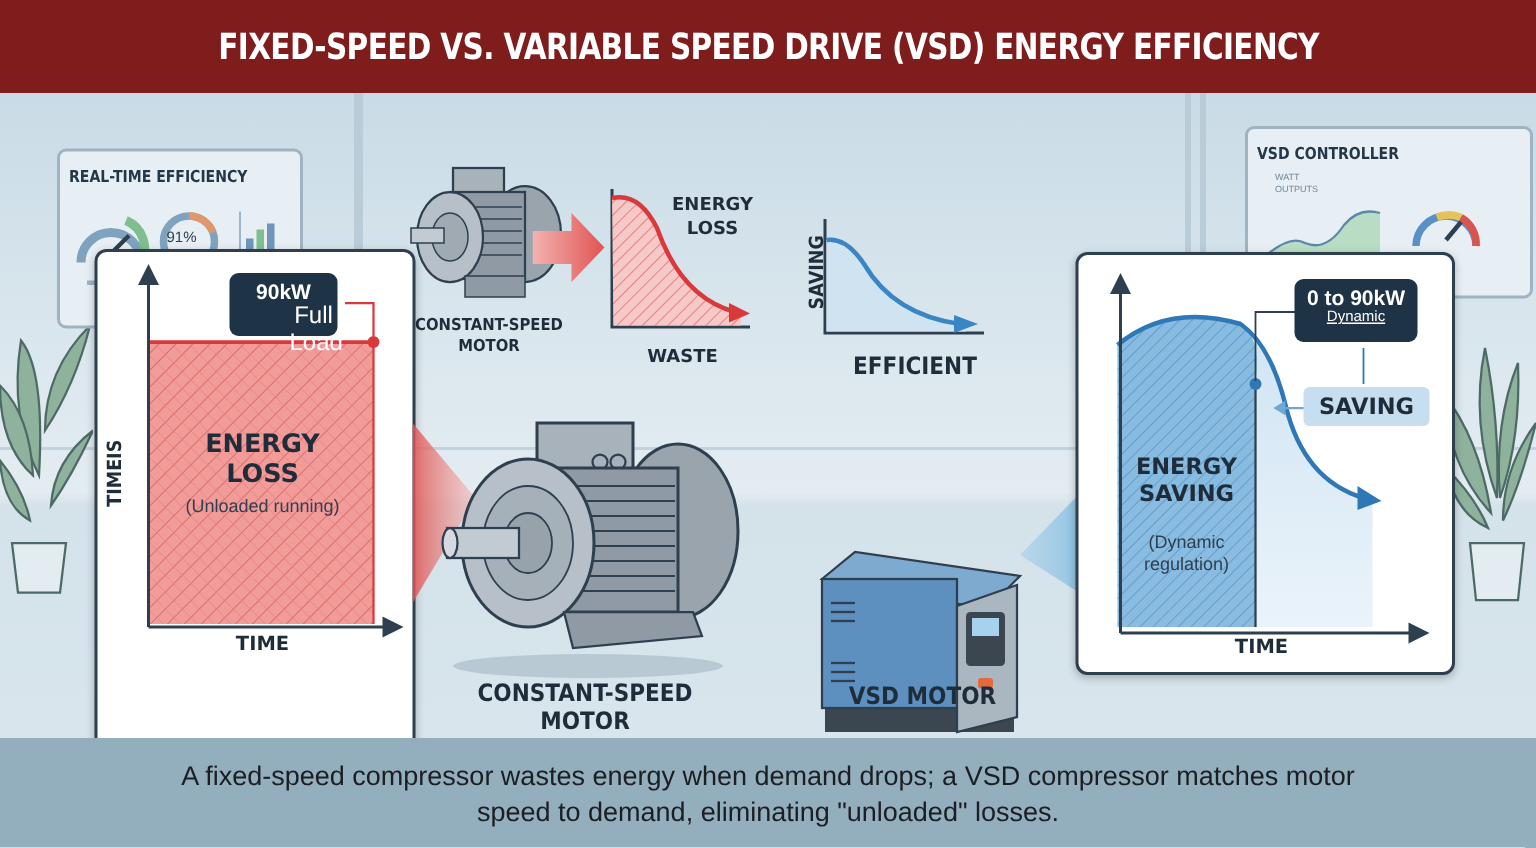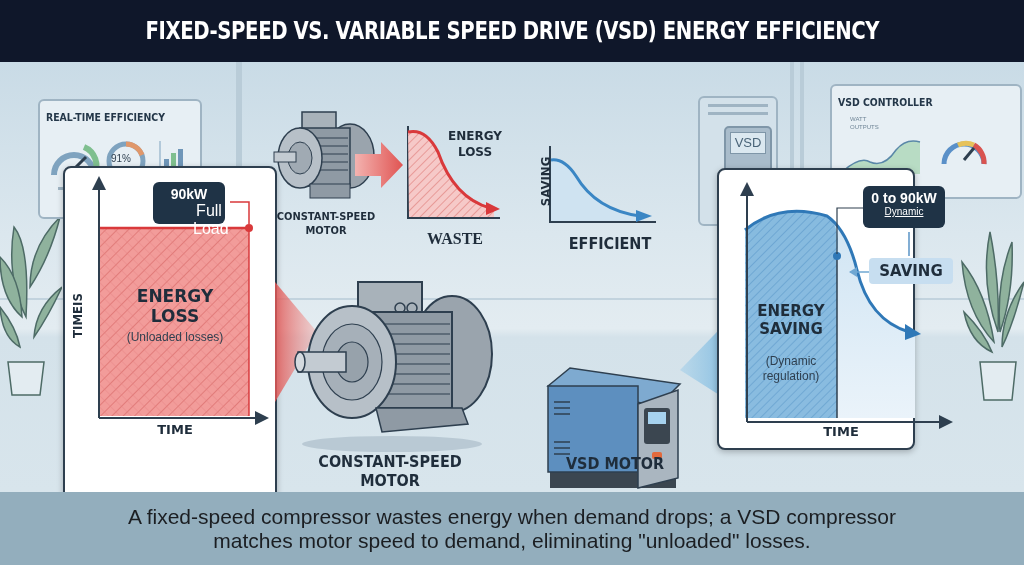--- a/index.html
+++ b/index.html
@@ -1,24 +1,24 @@
 <!DOCTYPE html>
 <html><head>
 <meta charset="utf-8">
 <style>
   * { box-sizing: border-box; margin: 0; padding: 0; }
   html, body { width: 1024px; height: 565px; overflow: hidden; }
   body { font-family: "Liberation Sans", sans-serif; background: #dce8ef; position: relative; }
-  .header { position: absolute; left: 0; top: 0; width: 1024px; height: 62px; background: #0f172a; display: flex; align-items: center; justify-content: center; }
+  .header { position: absolute; left: 0; top: 0; width: 1024px; height: 62px; background: #7f1d1d; display: flex; align-items: center; justify-content: center; }
   .header h1 { color: #fff; font-family: "DejaVu Sans", sans-serif; font-weight: bold; font-size: 24px; letter-spacing: -0.5px; transform: scaleX(0.82); white-space: nowrap; }
   .scene { position: absolute; left: 0; top: 62px; width: 1024px; height: 430px; background: linear-gradient(180deg, #c9dbe6 0%, #dbe7ee 40%, #e3ecf1 62%, #d4e2ea 64%, #d8e5ec 100%); overflow: hidden; }
   .abs { position: absolute; }
   .bold-label { font-family: "DejaVu Sans", sans-serif; font-weight: bold; color: #1f2d3b; text-align: center; transform-origin: center; }
   .footer { position: absolute; left: 0; top: 492px; width: 1024px; height: 73px; background: #93aebd; display: flex; align-items: center; justify-content: center; }
-  .footer p { font-size: 21px; color: #1b1e22; text-align: center; line-height: 24px; width: 820px; }
+  .footer p { font-size: 18px; color: #1b1e22; text-align: center; line-height: 24px; width: 820px; }
   .panel { position: absolute; background: #fff; border: 2px solid #2e3f4f; border-radius: 8px; box-shadow: 0 2px 6px rgba(0,0,0,0.25); }
   .dash { position: absolute; background: #e7eff4; border: 2px solid #9fb4c3; border-radius: 6px; }
   .tag-dark { position:absolute; background:#1f3346; color:#fff; border-radius:6px; text-align:center; }
 </style>
 </head>
 <body>
 
 <div class="header">
   <h1>FIXED-SPEED VS. VARIABLE SPEED DRIVE (VSD) ENERGY EFFICIENCY</h1>
 </div>
@@ -65,27 +65,20 @@
       <line x1="112" y1="10" x2="112" y2="48" stroke="#7fa3bf"></line>
       <line x1="112" y1="48" x2="140" y2="48" stroke="#7fa3bf"></line>
       <rect x="116" y="28" width="5" height="20" fill="#6f96b8"></rect>
       <rect x="123" y="22" width="5" height="26" fill="#7fbf8f"></rect>
       <rect x="130" y="18" width="5" height="30" fill="#6f96b8"></rect>
     </svg>
     <div class="abs" style="left:71px;top:52px;font-size:10px;color:#2e3f4f;">91%</div>
     <div class="abs" style="left:18px;top:86px;width:35px;height:3px;background:#9fb4c3;"></div>
   </div>
 
-  <div class="abs" style="left:698px;top:34px;width:80px;height:130px;background:#d3e1ea;border:2px solid #9fb4c3;border-radius:6px;">
-    <div class="abs" style="left:8px;top:6px;width:60px;height:3px;background:#9fb4c3;"></div>
-    <div class="abs" style="left:8px;top:14px;width:60px;height:3px;background:#9fb4c3;"></div>
-    <div class="abs" style="left:24px;top:28px;width:48px;height:66px;background:#a9bccb;border:2px solid #7f96a8;border-radius:5px;">
-      <div class="abs" style="left:4px;top:4px;width:36px;height:22px;background:#dbe8f0;border:1px solid #7f96a8;font-size:13px;color:#4a6478;text-align:center;line-height:20px;">VSD</div>
-    </div>
-  </div>
 
   <div class="dash" style="left:830px;top:22px;width:192px;height:115px;">
     <div class="bold-label" style="position:absolute;left:6px;top:10px;font-size:11px;text-align:left;color:#243749;transform:scaleX(0.85);transform-origin:left;">VSD CONTROLLER</div>
     <div class="abs" style="left:18px;top:30px;font-size:6px;color:#6f8596;">WATT</div>
     <div class="abs" style="left:18px;top:38px;font-size:6px;color:#6f8596;">OUTPUTS</div>
     <svg class="abs" style="left:8px;top:40px;" width="160" height="50" viewBox="0 0 160 50">
       <path d="M2 46 Q20 30 30 36 Q44 42 56 24 Q66 12 80 16 L80 48 L2 48Z" fill="#b8dcc4"></path>
       <path d="M2 46 Q20 30 30 36 Q44 42 56 24 Q66 12 80 16" fill="none" stroke="#5a88a8" stroke-width="1.5"></path>
       <path d="M104 38 A20 20 0 1 1 144 38" fill="none" stroke="#5a90c8" stroke-width="5"></path>
       <path d="M118 19 A20 20 0 0 1 134 19" fill="none" stroke="#e6c25a" stroke-width="5"></path>
@@ -134,21 +127,21 @@
       </defs>
     <path d="M4 4 L4 96 L96 96" fill="none" stroke="#2e3f4f" stroke-width="2"></path>
     <path d="M4 10 Q22 6 34 30 Q50 76 90 86 L90 95 L5 95Z" fill="url(#hatchR)"></path>
     <path d="M4 10 Q22 6 34 30 Q50 76 86 86" fill="none" stroke="#d9393b" stroke-width="3"></path>
     <path d="M82 80 L96 87 L82 93Z" fill="#d9393b"></path>
   </svg>
   <div class="bold-label abs" style="left:440px;top:66px;width:70px;font-size:12px;line-height:16px;">
     <div>ENERGY</div>
     <div>LOSS</div>
   </div>
-  <div class="bold-label abs" style="left:420px;top:168px;width:70px;font-size:16px;font-family:Liberation Serif, serif;">WASTE</div>
+  <div class="bold-label abs" style="left:420px;top:168px;width:70px;font-size:12px;">WASTE</div>
 
   <svg class="abs" style="left:548px;top:82px;" width="110" height="80" viewBox="0 0 110 80">
     <path d="M2 2 L2 78 L108 78" fill="none" stroke="#2e3f4f" stroke-width="2"></path>
     <path d="M3 16 Q16 14 28 32 Q48 66 96 72 L96 77 L3 77Z" fill="#cfe3f1"></path>
     <path d="M3 16 Q16 14 28 32 Q48 66 92 72" fill="none" stroke="#3a86c4" stroke-width="3"></path>
     <path d="M88 66 L104 72 L88 78Z" fill="#3a86c4"></path>
   </svg>
   <div class="bold-label abs" style="left:510px;top:112px;width:70px;font-size:13px;transform:rotate(-90deg) scaleX(0.9);">SAVING</div>
   <div class="bold-label abs" style="left:560px;top:172px;width:100px;font-size:16px;transform:scaleX(0.9);">EFFICIENT</div>
 
@@ -173,21 +166,21 @@
     </svg>
     <div class="tag-dark" style="left:88px;top:14px;width:72px;height:42px;">
       <div style="font-weight:bold;font-size:14px;margin-top:4px;">90kW</div>
       <div style="font-size:16px;padding-left:40px;">Full Load</div>
     </div>
     <div class="bold-label abs" style="left:-18px;top:140px;width:60px;font-size:13px;transform:rotate(-90deg) scaleX(0.9);">TIMEIS</div>
     <div class="bold-label abs" style="left:40px;top:118px;width:140px;font-size:17px;line-height:20px;">
       <div>ENERGY</div>
       <div>LOSS</div>
     </div>
-    <div class="abs" style="left:30px;top:162px;width:160px;font-size:12px;text-align:center;color:#2e3f4f;">(Unloaded losses)</div>
+    <div class="abs" style="left:30px;top:162px;width:160px;font-size:12px;text-align:center;color:#2e3f4f;">(Unloaded running)</div>
     <div class="bold-label abs" style="left:80px;top:254px;width:60px;font-size:13px;">TIME</div>
   </div>
 
   <svg class="abs" style="left:275px;top:200px;" width="45" height="150" viewBox="0 0 45 150">
     <defs>
         <linearGradient id="rb" x1="0" x2="1">
           <stop offset="0" stop-color="#e05452" stop-opacity="0.85"></stop>
           <stop offset="1" stop-color="#f3b3b0" stop-opacity="0.5"></stop>
         </linearGradient>
       </defs>
@@ -240,21 +233,21 @@
   <svg class="abs" style="left:680px;top:240px;" width="70" height="120" viewBox="0 0 70 120">
     <defs>
         <linearGradient id="bb" x1="0" x2="1">
           <stop offset="0" stop-color="#9fcde9" stop-opacity="0.5"></stop>
           <stop offset="1" stop-color="#5aa8da" stop-opacity="0.85"></stop>
         </linearGradient>
       </defs>
     <path d="M0 68 L66 0 L66 110Z" fill="url(#bb)"></path>
   </svg>
 
-  <div class="panel" style="left:717px;top:106px;width:198px;height:282px;">
+  <div class="panel" style="left:717px;top:106px;width:253px;height:282px;">
     <svg class="abs" style="left:0;top:0;" width="244" height="282" viewBox="0 0 244 282">
       <defs>
         <pattern id="hatchB" width="6" height="6" patternUnits="userSpaceOnUse" patternTransform="rotate(45)">
           <rect width="6" height="6" fill="#7fb6dd"></rect>
           <line x1="0" y1="0" x2="0" y2="6" stroke="#4f92c6" stroke-width="1.2"></line>
         </pattern>
         <linearGradient id="fadeB" x1="0" x2="0" y1="0" y2="1">
             <stop offset="0" stop-color="#cfe4f3"></stop>
             <stop offset="1" stop-color="#eaf3fa"></stop>
           </linearGradient>

